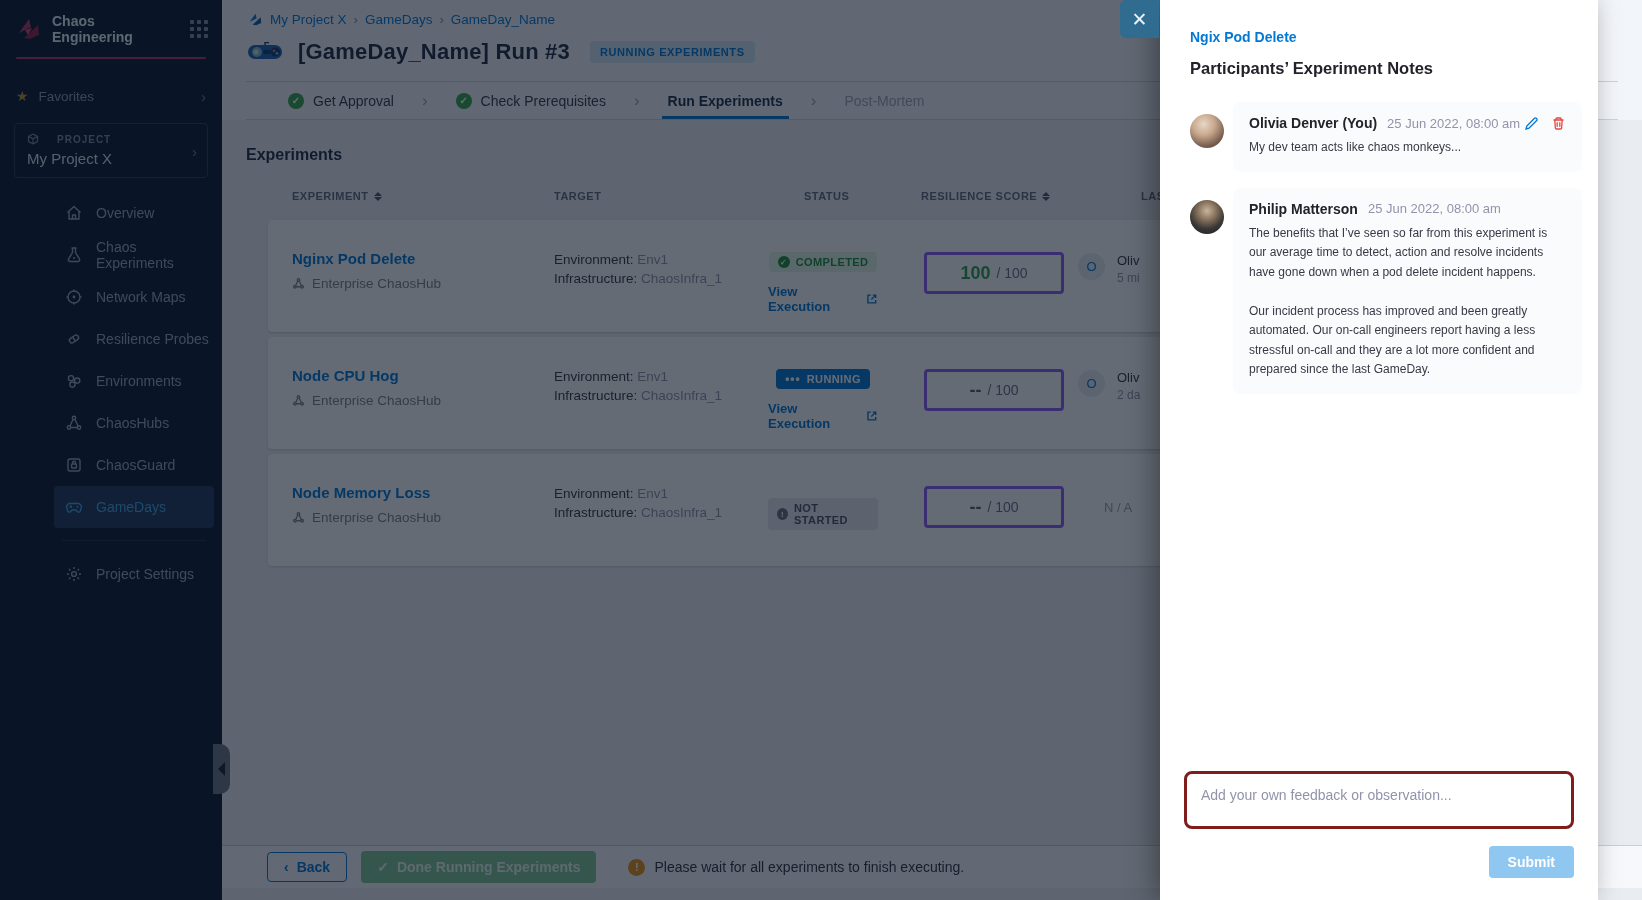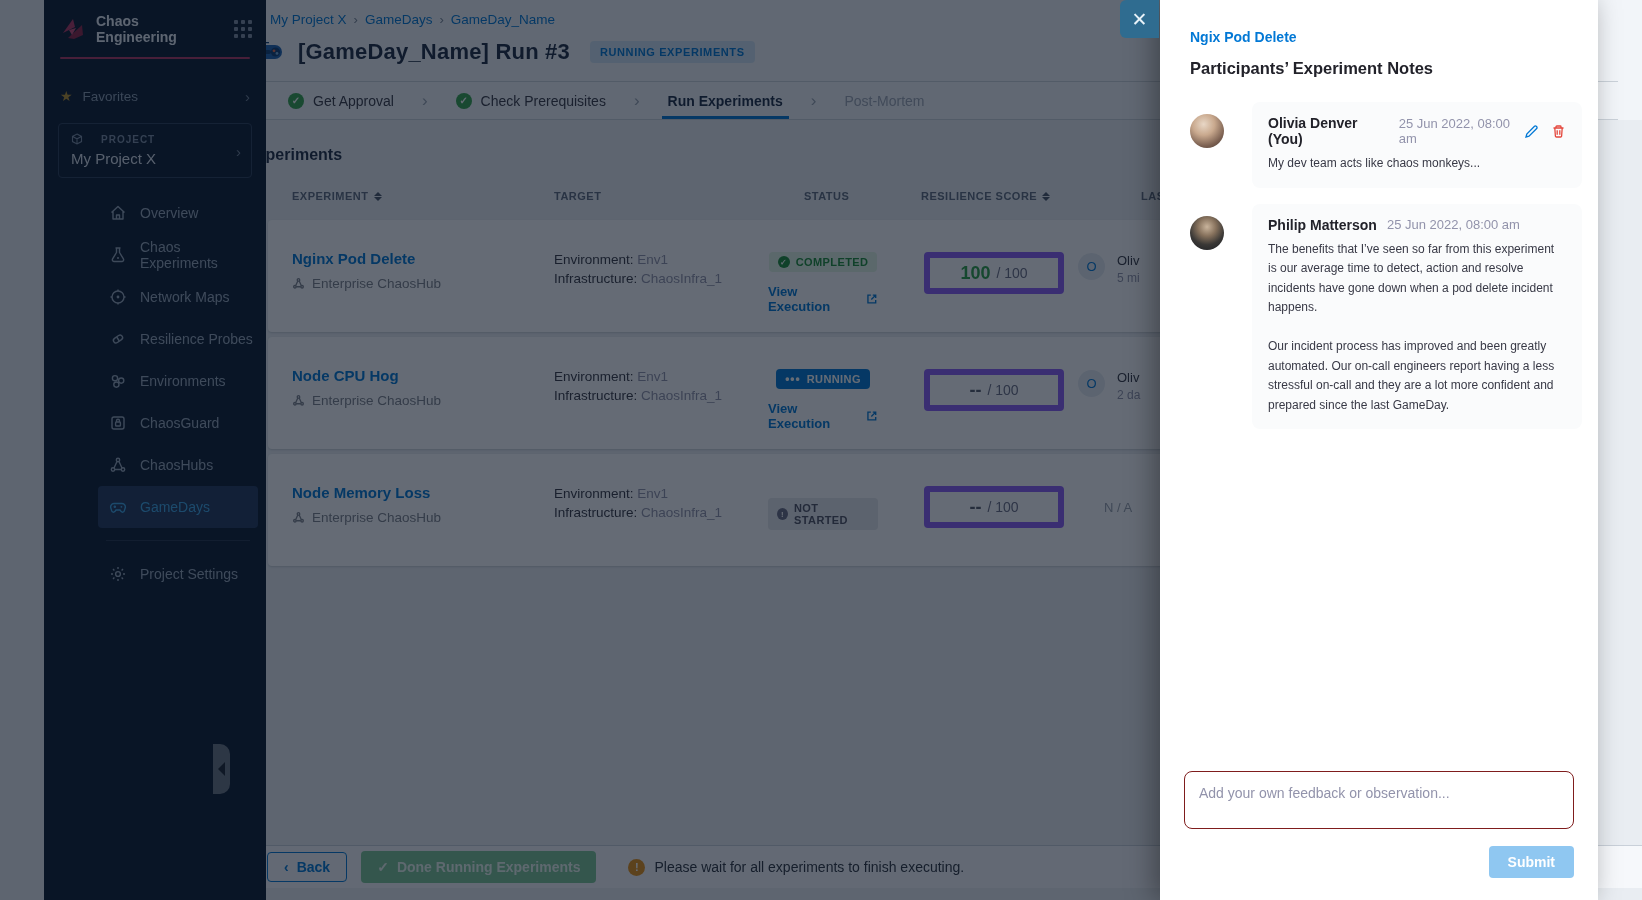--- a/index.html
+++ b/index.html
@@ -2,21 +2,21 @@
 <html><head>
 <meta charset="utf-8">
 <style>
   * { box-sizing: border-box; margin: 0; padding: 0; }
   html,body { width:1642px; height:900px; overflow:hidden; background:#0a1626;
     font-family:"Liberation Sans", sans-serif; }
   .app { position:relative; width:1642px; height:900px; background:#E9EDF2; }
 
   
   .sidebar { position:absolute; left:0; top:0; width:222px; height:900px;
-    background:#0B1B31; color:#9AA7B8; z-index:10;margin-left:44px; }
+    background:#0B1B31; color:#9AA7B8; z-index:10; }
   .logo-row { display:flex; align-items:center; gap:10px; padding:13px 14px 10px 16px; }
   .logo-mark { flex:0 0 auto; }
   .app-title { font-size:14px; font-weight:bold; color:#E8EDF4; line-height:1.15; width:92px; }
   .grid-icon { margin-left:auto; display:grid; grid-template-columns:repeat(3,4px); gap:3px; cursor:pointer; }
   .grid-icon i { width:4px; height:4px; border-radius:1px; background:#7F8DA0; }
   .module-line { height:2px; background:#B03561; margin:2px 16px 0 16px; border-radius:1px; }
   .fav-row { display:flex; align-items:center; gap:10px; padding:0 16px; margin-top:26px; height:22px;
     font-size:13.5px; color:#8D9DB1; cursor:pointer; }
   .fav-star { color:#B8902F; font-size:14px; }
   .chev-r { margin-left:auto; color:#6E7E92; font-size:15px; }
@@ -84,21 +84,21 @@
     letter-spacing:.4px; padding:4px 9px; border-radius:4px; }
   .badge-completed { background:#E2F5E4; color:#1E8E3A; }
   .badge-running { background:#0278D5; color:#fff; }
   .badge-notstarted { background:#E4E6EC; color:#4F5162; }
   .mini-circ { width:12px; height:12px; border-radius:50%; display:inline-flex; align-items:center;
     justify-content:center; font-size:8px; font-weight:bold; }
   .mini-circ.green { background:#1E8E3A; color:#fff; }
   .mini-circ.gray { background:#6B6D85; color:#fff; }
   .run-dots { font-size:12px; letter-spacing:1px; line-height:8px; }
   .view-exec { display:flex; align-items:center; gap:6px; font-size:13px; font-weight:bold; color:#0278D5; cursor:pointer; }
-  .score-box { position:absolute; left:656px; top:32px; width:140px; height:42px; border:6px solid #8b5cf6;
+  .score-box { position:absolute; left:656px; top:32px; width:140px; height:42px; border:3px solid #8b5cf6;
     border-radius:4px; display:flex; align-items:center; justify-content:center; gap:6px; }
   .score-val { font-size:18px; font-weight:bold; color:#555B69; }
   .score-val.green { color:#2EA049; }
   .score-den { font-size:14px; color:#6B6D85; }
   .last-col { position:absolute; left:810px; top:33px; display:flex; gap:12px; }
   .last-av { width:27px; height:27px; border-radius:50%; background:#E4E9F2; color:#0278D5;
     font-size:13px; display:flex; align-items:center; justify-content:center; }
   .last-user { font-size:13px; color:#383946; }
   .last-time { font-size:12px; color:#9293AB; margin-top:3px; }
   .last-na { position:absolute; left:836px; top:46px; font-size:13px; color:#9AA0AE; }
@@ -120,33 +120,33 @@
     z-index:50; pointer-events:none; }
   .drawer-close { position:absolute; left:1120px; top:0; width:39px; height:38px; background:#2F6C90;
     border:none; border-radius:6px 0 0 6px; color:#E8F2F8; font-size:19px; z-index:70; cursor:pointer;
     display:flex; align-items:center; justify-content:center; font-family:inherit; }
   .drawer { position:absolute; left:1160px; top:0; width:438px; height:900px; background:#FFFFFF; z-index:60;
     box-shadow:-6px 0 26px rgba(0,0,0,.35); }
   .drawer-head { padding:28px 24px 0 30px; }
   .exp-link { font-size:14px; font-weight:bold; color:#0278D5; cursor:pointer; }
   .drawer-title { margin-top:13px; font-size:16.5px; font-weight:bold; color:#22222A; }
   .notes { padding:24px 16px 0 30px; }
-  .note { display:flex; gap:28px; margin-bottom:16px; }
+  .note { display:flex; gap:9px; margin-bottom:16px; }
   .note-av { flex:0 0 34px; width:34px; height:34px; border-radius:50%; margin-top:12px; }
   .note-av.olivia { background:radial-gradient(circle at 40% 30%, #e8d7c6 0%, #c9a98e 35%, #7a5f50 70%, #46372f 100%); }
   .note-av.philip { background:radial-gradient(circle at 50% 32%, #c9b49c 0%, #86715c 32%, #3a3836 62%, #191c22 100%); }
   .note-card { flex:1; background:#FAFBFC; border-radius:8px; padding:13px 16px 14px 16px; }
   .note-head { display:flex; align-items:center; }
   .note-author { font-size:14px; font-weight:bold; color:#22222A; }
   .note-time { font-size:13px; color:#9293AB; margin-left:10px; }
   .note-actions { margin-left:auto; display:flex; gap:12px; }
   .note-actions svg { cursor:pointer; }
   .note-body { margin-top:7px; font-size:12px; line-height:19.5px; color:#383946; white-space:pre-line; }
   .drawer-input-area { position:absolute; left:0; bottom:0; width:100%; padding:0 24px 22px 24px; }
-  .feedback-input { width:100%; height:58px; border:1px solid #7f1d1d; border-radius:8px; resize:none;
+  .feedback-input { width:100%; height:58px; border:3px solid #7f1d1d; border-radius:8px; resize:none;
     padding:13px 14px; font-size:14px; color:#0f172a; font-family:inherit; outline:none; }
   .feedback-input::placeholder { color:#9293AB; }
   .submit-row { display:flex; justify-content:flex-end; margin-top:13px; }
   .btn-submit { background:#8FC7F1; color:#fff; font-weight:bold; font-size:14px; border:none;
     border-radius:4px; padding:8px 19px; cursor:not-allowed; font-family:inherit; }
 </style>
 </head>
 <body>
 
 <div class="app">
@@ -222,34 +222,34 @@
       <div class="nav-item">
         <svg width="18" height="18" viewBox="0 0 18 18" fill="none" stroke="currentColor" stroke-width="1.4">
             <circle cx="6" cy="6.2" r="2.6"></circle>
             <circle cx="12.2" cy="8.6" r="2.6"></circle>
             <circle cx="7.4" cy="12.6" r="2.6"></circle>
           </svg>
         <span>Environments</span>
       </div>
       <div class="nav-item">
         <svg width="18" height="18" viewBox="0 0 18 18" fill="none" stroke="currentColor" stroke-width="1.4">
-            <rect x="3" y="3" width="12" height="12" rx="2"></rect>
-            <rect x="6.6" y="8" width="4.8" height="4" rx="0.8"></rect>
-            <path d="M7.5 8 V6.8 A1.5 1.5 0 0 1 10.5 6.8 V8"></path>
-          </svg>
-        <span>ChaosGuard</span>
-      </div>
-      <div class="nav-item">
-        <svg width="18" height="18" viewBox="0 0 18 18" fill="none" stroke="currentColor" stroke-width="1.4">
             <circle cx="9" cy="4" r="1.7"></circle>
             <circle cx="4" cy="13.5" r="1.7"></circle>
             <circle cx="14" cy="13.5" r="1.7"></circle>
             <path d="M8 5.5 L5 12 M10 5.5 L13 12 M5.8 13.5 H12.2"></path>
           </svg>
         <span>ChaosHubs</span>
+      </div>
+      <div class="nav-item">
+        <svg width="18" height="18" viewBox="0 0 18 18" fill="none" stroke="currentColor" stroke-width="1.4">
+            <rect x="3" y="3" width="12" height="12" rx="2"></rect>
+            <rect x="6.6" y="8" width="4.8" height="4" rx="0.8"></rect>
+            <path d="M7.5 8 V6.8 A1.5 1.5 0 0 1 10.5 6.8 V8"></path>
+          </svg>
+        <span>ChaosGuard</span>
       </div>
       <div class="nav-item active">
         <svg width="18" height="18" viewBox="0 0 18 18" fill="none" stroke="currentColor" stroke-width="1.4">
             <path d="M5 5.5 H13 A3.5 3.5 0 0 1 16 10.5 L15.2 13 A1.8 1.8 0 0 1 12.2 13.6 L11 12 H7 L5.8 13.6 A1.8 1.8 0 0 1 2.8 13 L2 10.5 A3.5 3.5 0 0 1 5 5.5 Z"></path>
             <path d="M5.8 7.6 V10 M4.6 8.8 H7"></path>
             <circle cx="12.4" cy="8.8" r="0.9" fill="currentColor" stroke="none"></circle>
           </svg>
         <span>GameDays</span>
       </div>
       <div class="side-div"></div>

